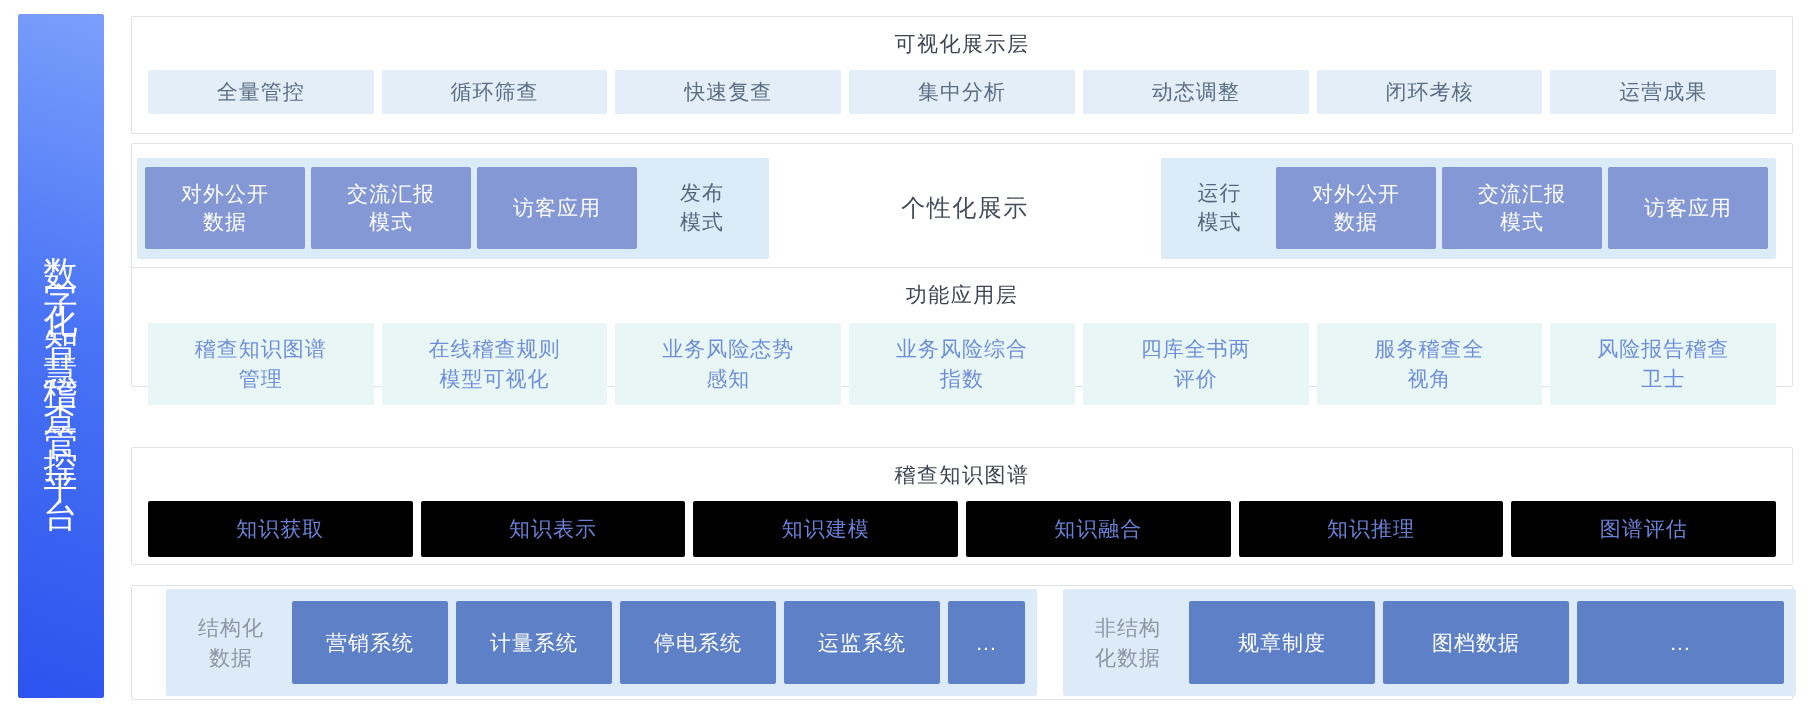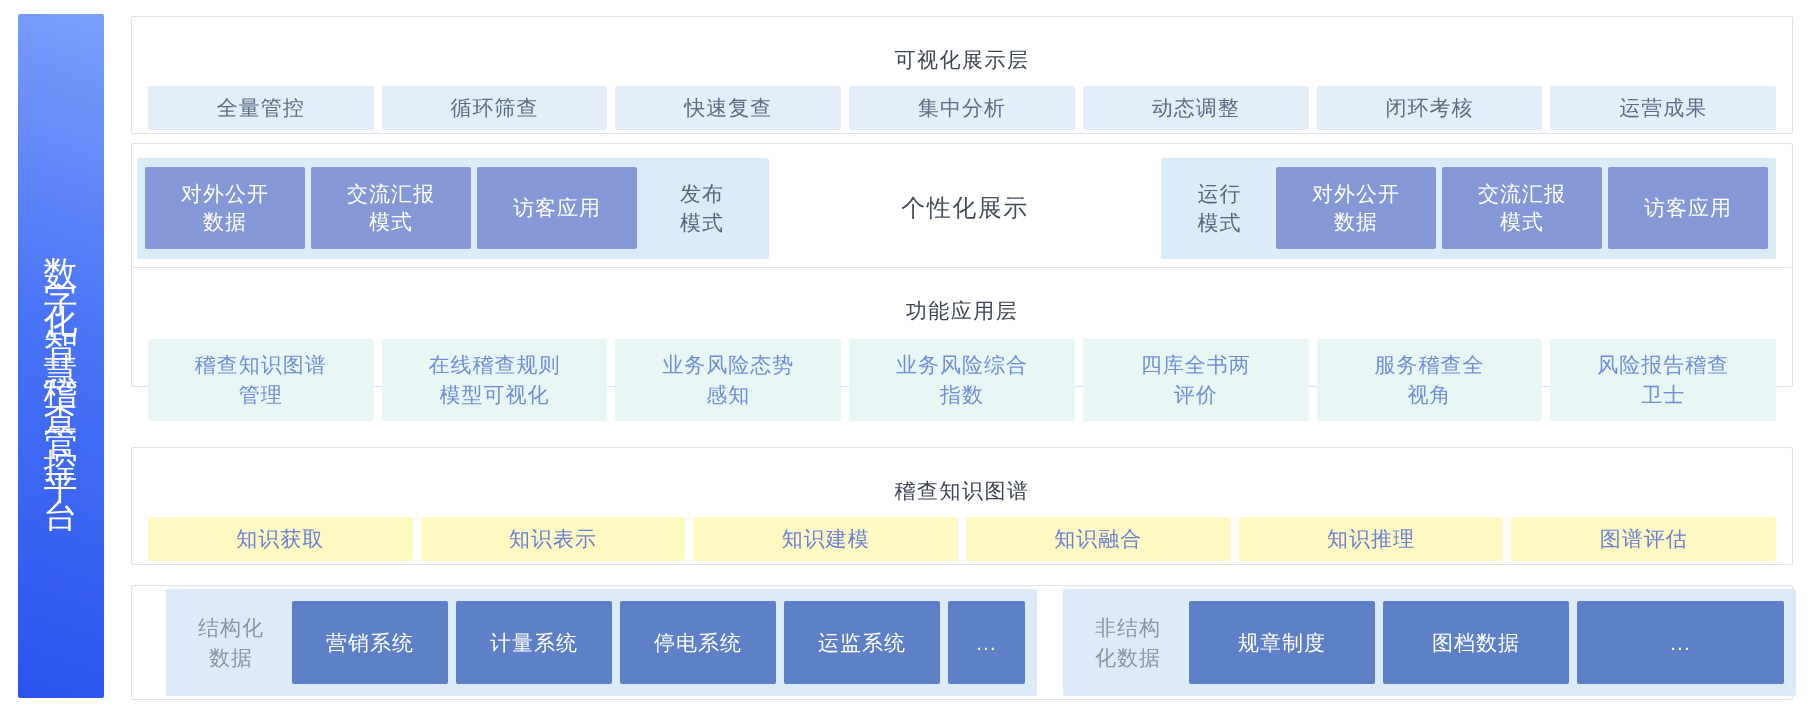--- a/index.html
+++ b/index.html
@@ -20,32 +20,32 @@
     text-indent:12px;
   }
 
   
   .layer {
     position:absolute; left:131px; width:1662px; box-sizing:border-box;
     background:#ffffff; border:1px solid #dee3ea; border-radius:2px;
   }
   .layer-title {
     text-align:center; font-size:21px; color:#3d4553; font-weight:500;
-    letter-spacing:1.5px; margin-top:30px; line-height:26px;
+    letter-spacing:1.5px; margin-top:14px; line-height:26px;
   }
 
   .chip-row { display:flex; gap:8px; margin:13px 16px 0; }
   .chip {
     flex:1; display:flex; flex-direction:column; align-items:center; justify-content:center;
     border-radius:2px; font-size:21px; letter-spacing:1px; text-align:center;
   }
   .chip span { display:block; line-height:30px; }
   .chip-azure { background:#e3eef9; color:#5b6e84; height:44px; }
   .chip-mint  { background:#e8f7f5; color:#6f8ed9; height:82px; }
-  .chip-lav   { background:#fef9c3; color:#6a80d6; height:44px; }
+  .chip-lav   { background:#000000; color:#6a80d6; height:56px; }
 
   
   .layer1 { top:16px;  height:118px; }
   
   .layer3 { top:267px; height:120px; }
   .layer3 .chip-row { margin-top:15px; }
   
   .layer4 { top:447px; height:118px; }
 
   
@@ -59,21 +59,21 @@
   .mode-box {
     width:160px; height:82px; background:#8498d6; color:#ffffff; border-radius:2px;
     display:flex; flex-direction:column; align-items:center; justify-content:center;
     font-size:21px; letter-spacing:1px; flex:none; text-align:center;
   }
   .mode-box span { display:block; line-height:28px; }
   .mode-label {
     flex:1; display:flex; flex-direction:column; align-items:center; justify-content:center;
     color:#57667f; font-size:21px; letter-spacing:1px; text-align:center;
   }
-  .mode-label span { display:block; line-height:29px; }
+  .mode-label span { display:block; line-height:29px;font-family:Liberation Serif, serif; }
   .l2-center { flex:1; text-align:center; font-size:24px; color:#434c59; letter-spacing:1.5px; }
 
   
   .layer5 { top:585px; height:115px; display:flex; align-items:center;padding-left:18px; }
   .l5-panel {
     background:#ddebf8; height:107px; border-radius:2px;
     display:flex; align-items:center; gap:8px; padding:0 12px; box-sizing:border-box; flex:none;
   }
   .l5-left  { margin-left:16px; width:871px; }
   .l5-right { margin-left:26px; width:733px; }

